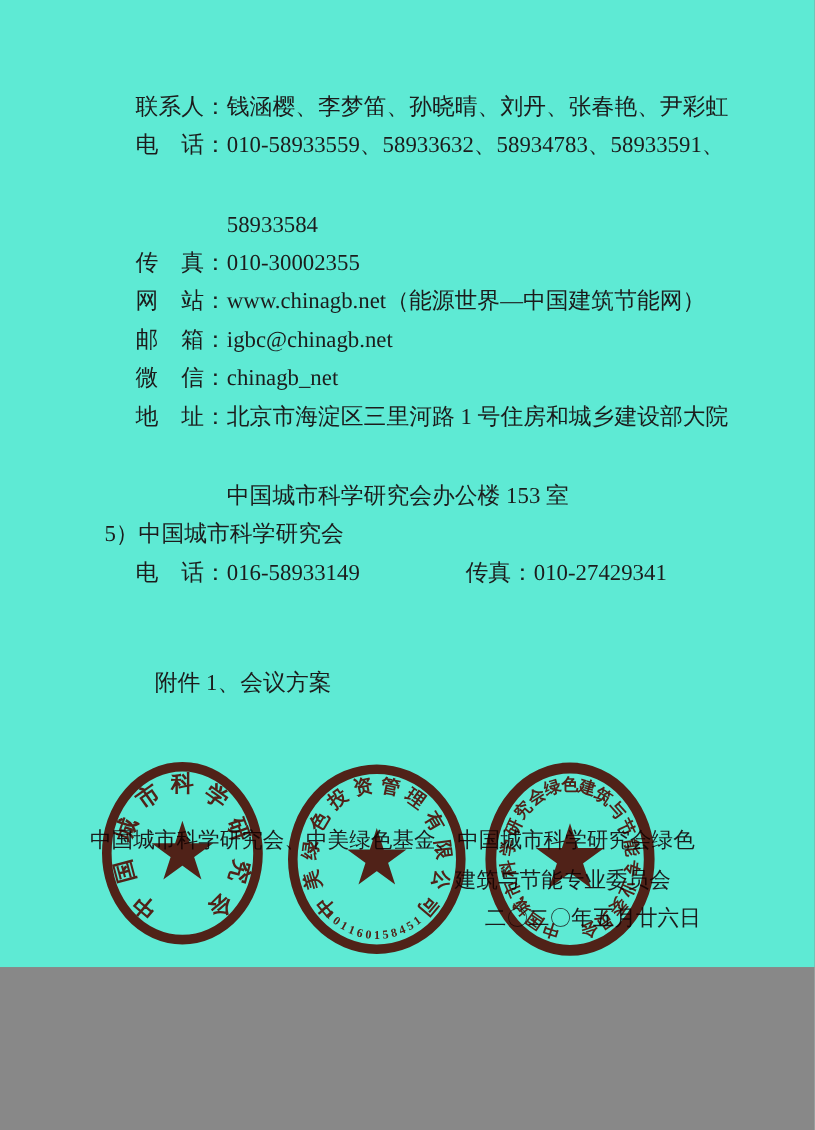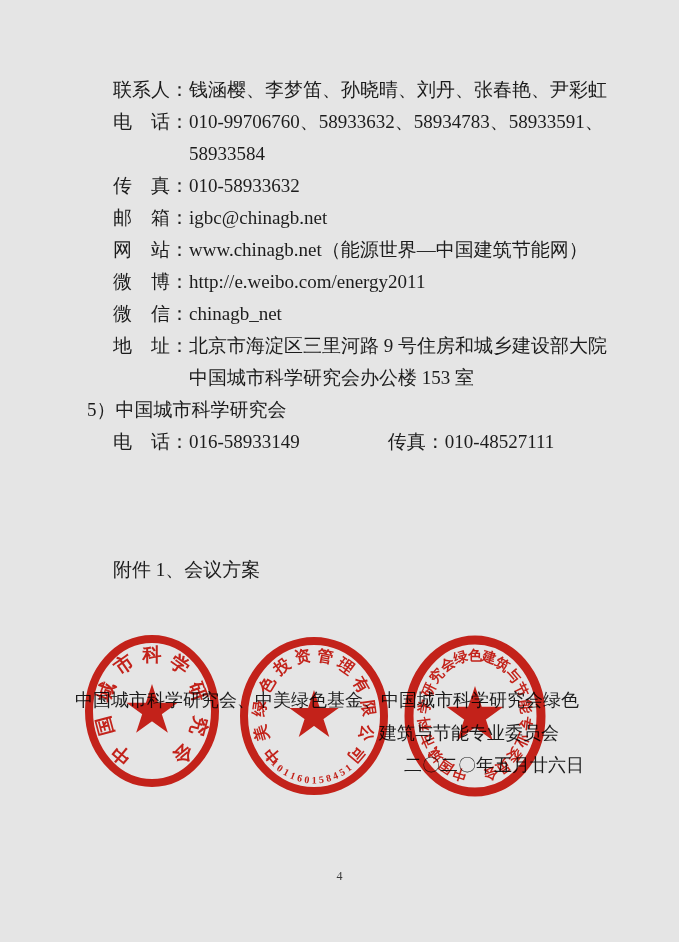--- a/index.html
+++ b/index.html
@@ -1,29 +1,29 @@
 <!DOCTYPE html>
 <html><head>
 <meta charset="utf-8">
 <style>
   html,body { margin:0; padding:0; background:#888; }
   .page {
     position:relative;
-    width:679px; height:942px;
+    width:679px; height:806px;
     margin:0 auto;
-    background:#e5e5e5;
+    background:#5eead4;
     font-family:"Liberation Serif","DejaVu Serif",serif;
     color:#1c1c1c;
     font-size:19px;
     overflow:hidden;
   }
   .flow { position:absolute; line-height:32px; }
   .ln { white-space:nowrap; }
   .outdent { margin-left:-26px; }
-  .cont { padding-left:76px; }
+  .cont { padding-left:76px;margin-top:34px; }
   .fax-label { margin-left:88px; }
   .sig { position:absolute; font-size:18px; line-height:20px; white-space:nowrap; }
   .footer-page {
     position:absolute; left:0; right:0; top:869px;
     text-align:center; font-size:12px; color:#3a3a3a;
   }
   .seal { position:absolute; mix-blend-mode:multiply; }
   .seal ellipse { fill:none; stroke:currentColor; }
   .seal .star { fill:currentColor; stroke:none; }
   .seal text {
@@ -37,51 +37,48 @@
 </head>
 <body>
 
 <div class="page">
 
   <div class="flow" style="left:113px; top:74px; width:560px;">
     <div class="ln">
       <span>联系人：</span><span>钱涵樱、李梦笛、孙晓晴、刘丹、张春艳、尹彩虹</span>
     </div>
     <div class="ln">
-      <span>电　话：</span><span>010-99706760、58933632、58934783、58933591、</span>
+      <span>电　话：</span><span>010-58933559、58933632、58934783、58933591、</span>
     </div>
     <div class="ln cont">58933584</div>
     <div class="ln">
-      <span>传　真：</span><span>010-58933632</span>
+      <span>传　真：</span><span>010-30002355</span>
+    </div>
+    <div class="ln">
+      <span>网　站：</span><span>www.chinagb.net（能源世界—中国建筑节能网）</span>
     </div>
     <div class="ln">
       <span>邮　箱：</span><span>igbc@chinagb.net</span>
     </div>
     <div class="ln">
-      <span>网　站：</span><span>www.chinagb.net（能源世界—中国建筑节能网）</span>
-    </div>
-    <div class="ln">
-      <span>微　博：</span><span>http://e.weibo.com/energy2011</span>
-    </div>
-    <div class="ln">
       <span>微　信：</span><span>chinagb_net</span>
     </div>
     <div class="ln">
-      <span>地　址：</span><span>北京市海淀区三里河路 9 号住房和城乡建设部大院</span>
+      <span>地　址：</span><span>北京市海淀区三里河路 1 号住房和城乡建设部大院</span>
     </div>
     <div class="ln cont">中国城市科学研究会办公楼 153 室</div>
 
     <div class="ln outdent">5）中国城市科学研究会</div>
 
     <div class="ln">
-      <span>电　话：</span><span>016-58933149</span><span class="fax-label">传真：</span><span>010-48527111</span>
+      <span>电　话：</span><span>016-58933149</span><span class="fax-label">传真：</span><span>010-27429341</span>
     </div>
   </div>
 
-  <div class="flow" style="left:113px; top:554px;">
+  <div class="flow" style="left:129px; top:554px;">
     <div class="ln">附件 1、会议方案</div>
   </div>
 
   <div class="sig" style="left:75px; top:690px;">中国城市科学研究会、中美绿色基金、中国城市科学研究会绿色</div>
   <div class="sig" style="left:379px; top:723px;">建筑与节能专业委员会</div>
   <div class="sig" style="left:404px; top:755px;">二〇二〇年五月廿六日</div>
 
   <svg class="seal" style="left:82px; top:629px;" width="140" height="164" viewBox="0 0 140 164" color="#d9251c">
     <ellipse cx="70" cy="82" rx="63" ry="72" stroke-width="8"></ellipse>
     <path class="star" d="M 0,-1 L 0.588,0.809 L -0.951,-0.309 L 0.951,-0.309 L -0.588,0.809 Z" transform="translate(70,82) scale(27)"></path>

